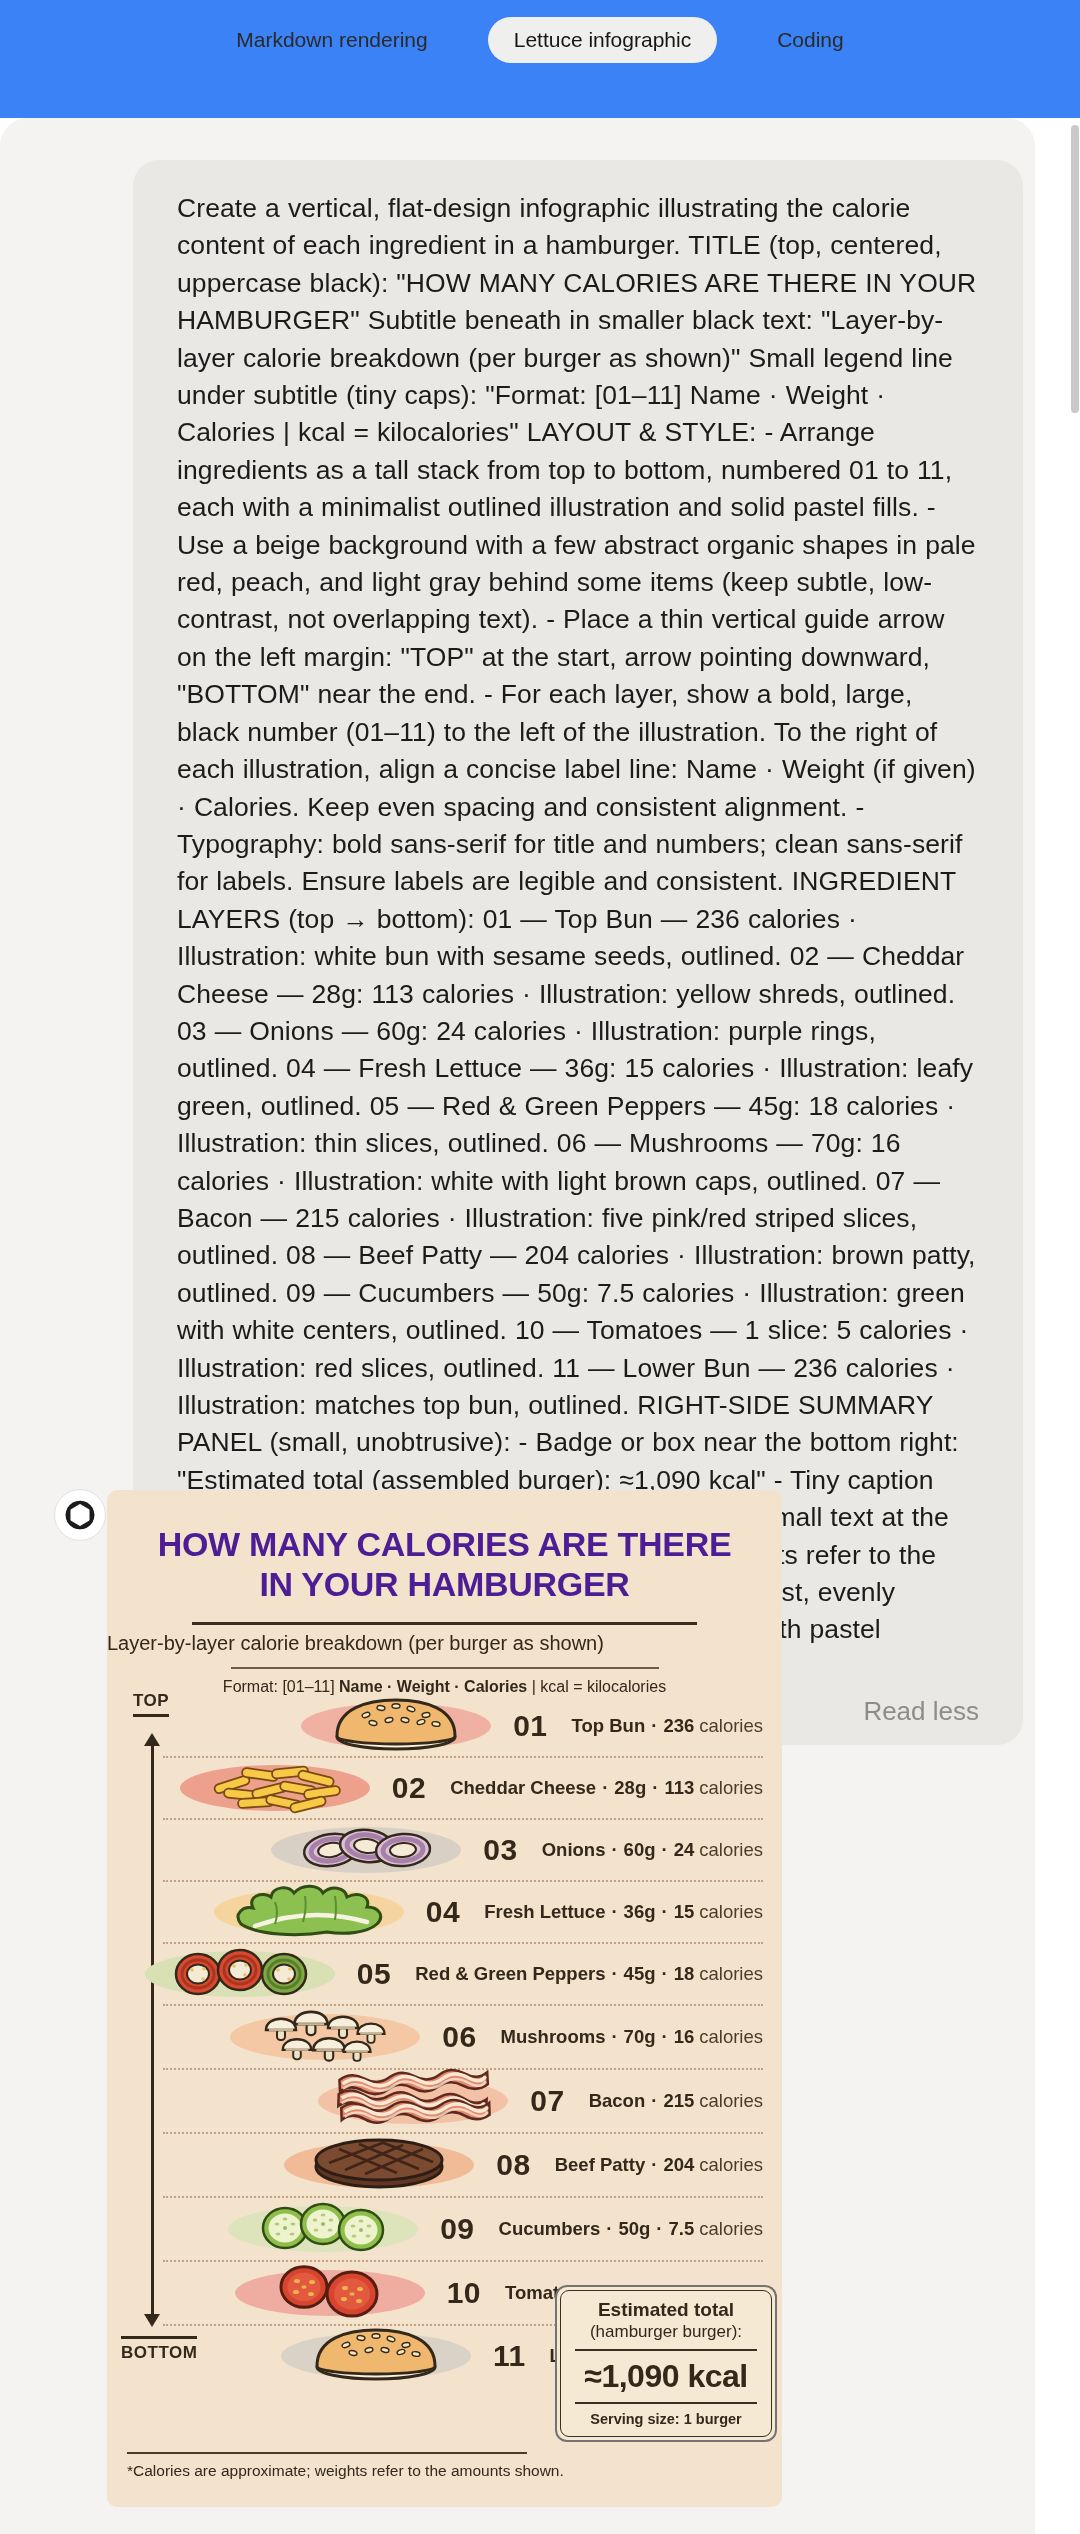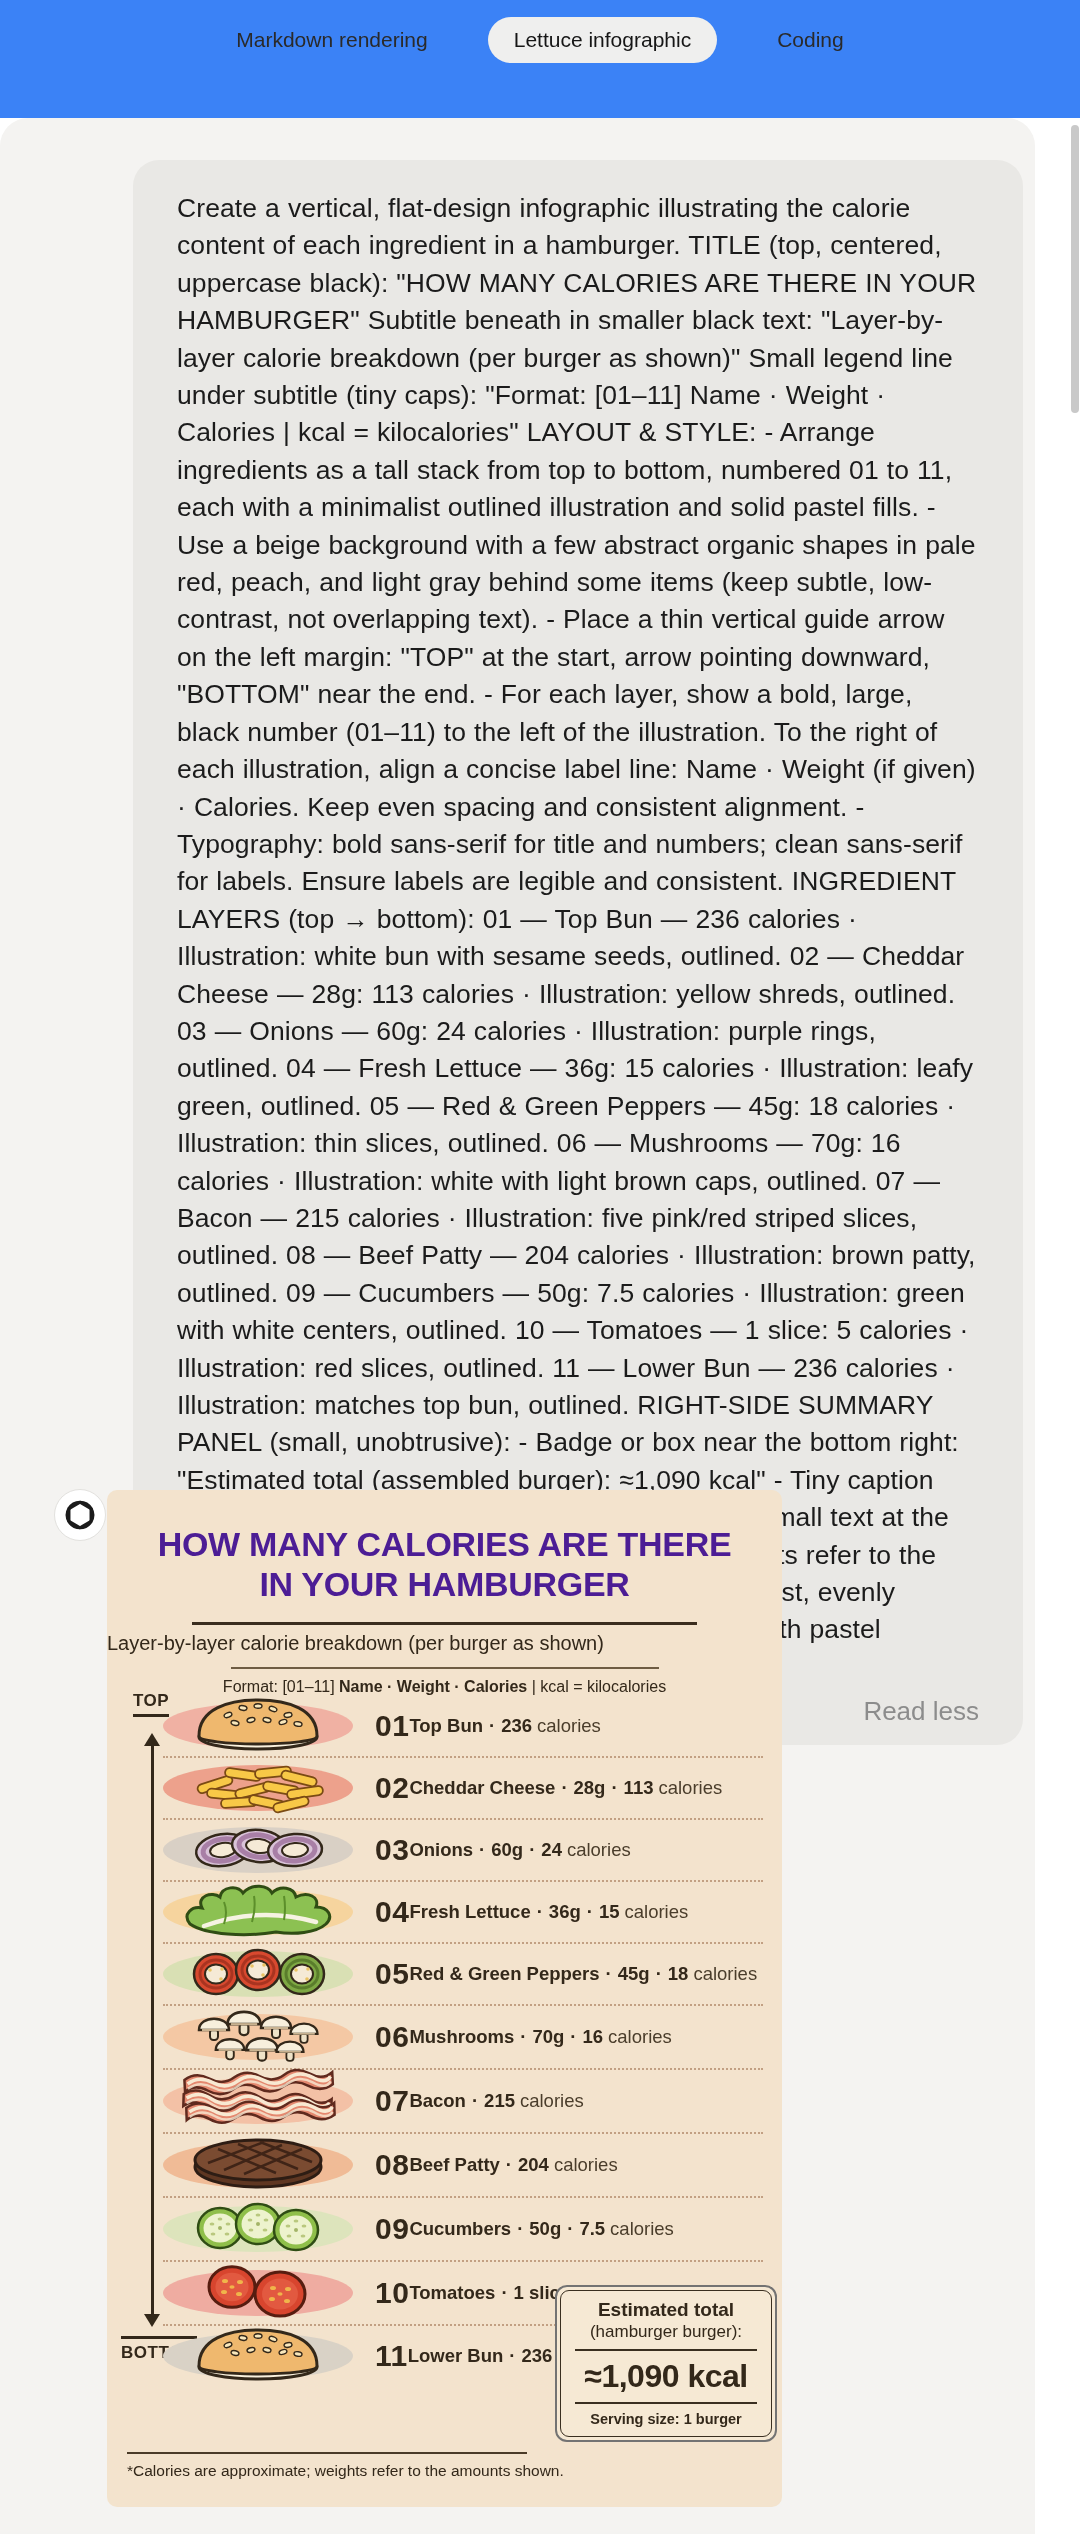--- a/index.html
+++ b/index.html
@@ -43,28 +43,28 @@
               border-bottom:3px solid #33281a; padding-bottom:3px; }
   .g-uptri  { position:absolute; left:37px; top:243px; width:0; height:0;
               border-left:8px solid transparent; border-right:8px solid transparent; border-bottom:13px solid #33281a; }
   .g-line   { position:absolute; left:44px; top:254px; width:3px; height:572px; background:#33281a; }
   .g-dntri  { position:absolute; left:37px; top:824px; width:0; height:0;
               border-left:8px solid transparent; border-right:8px solid transparent; border-top:13px solid #33281a; }
   .g-bottom { position:absolute; left:14px; top:846px; font-size:17px; font-weight:800; letter-spacing:0.5px;
               border-top:3px solid #33281a; padding-top:4px; }
 
   .rows { position:absolute; left:56px; top:206px; width:600px; height:614px; display:flex; flex-direction:column; }
-  .row  { flex:1; position:relative; display:flex; align-items:center; border-bottom:2px dotted #c2a083; }
+  .row  { flex:1; position:relative; display:flex; align-items:center; border-bottom:2px dotted #c2a083;justify-content:flex-end; }
   .row:last-child { border-bottom:none; }
   .illwrap { position:relative; width:190px; height:100%; flex:none; display:flex; align-items:center; justify-content:center; }
   .blob { position:absolute; left:0; top:50%; transform:translateY(-50%); width:190px; height:46px; border-radius:50%; }
   .illwrap svg { position:relative; }
   .lab { display:flex; align-items:center; margin-left:22px; white-space:nowrap; }
   .num { font-size:30px; font-weight:800; letter-spacing:0.5px; color:#33281a; }
-  .nm  { font-size:18.5px; font-weight:700; margin-left:0; }
+  .nm  { font-size:18.5px; font-weight:700; margin-left:24px; }
   .dot { font-size:18.5px; font-weight:700; margin:0 6px; }
   .wt  { font-size:18.5px; font-weight:600; }
   .cal { font-size:18.5px; font-weight:700; }
   .word{ font-size:18.5px; font-weight:400; margin-left:5px; color:#4a3d2b; }
 
   .summary { position:absolute; left:448px; top:795px; width:222px; border:2px solid #737373; border-radius:12px;
              background:#f6e9d4; padding:3px; }
   .summary-in { border:1.5px solid #3a2f20; border-radius:9px; padding:8px 12px 9px 12px; text-align:center; }
   .sum-t { font-size:19px; font-weight:800; }
   .sum-s { font-size:17px; font-weight:500; margin-top:1px; }

